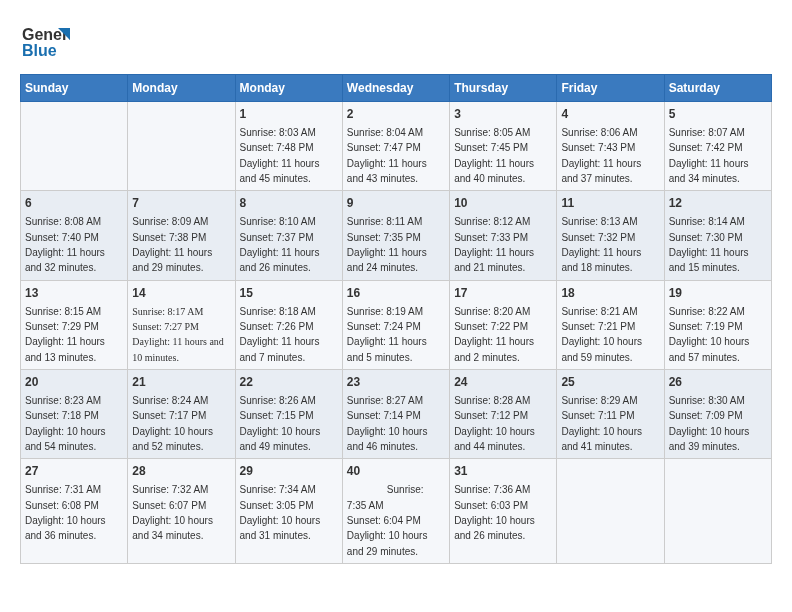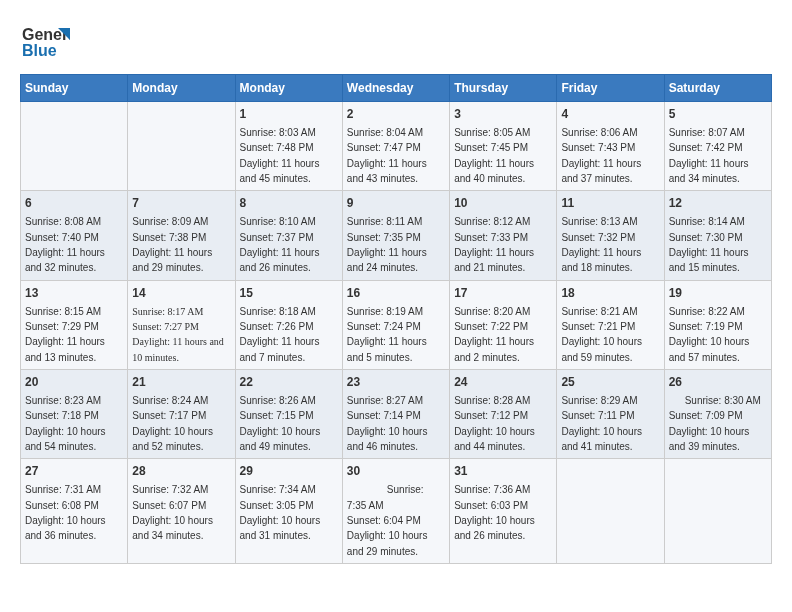--- a/index.html
+++ b/index.html
@@ -180,35 +180,35 @@
 Daylight: 10 hours and 49 minutes.</span></td>
         <td><span class="day-num">23</span><span class="day-info" style="white-space: pre-wrap;">Sunrise: 8:27 AM
 Sunset: 7:14 PM
 Daylight: 10 hours and 46 minutes.</span></td>
         <td><span class="day-num">24</span><span class="day-info" style="white-space: pre-wrap;">Sunrise: 8:28 AM
 Sunset: 7:12 PM
 Daylight: 10 hours and 44 minutes.</span></td>
         <td><span class="day-num">25</span><span class="day-info" style="white-space: pre-wrap;">Sunrise: 8:29 AM
 Sunset: 7:11 PM
 Daylight: 10 hours and 41 minutes.</span></td>
-        <td><span class="day-num">26</span><span class="day-info" style="white-space: pre-wrap; margin-left: 16px;">Sunrise: 8:30 AM
+        <td><span class="day-num">26</span><span class="day-info" style="white-space: pre-wrap;">Sunrise: 8:30 AM
 Sunset: 7:09 PM
 Daylight: 10 hours and 39 minutes.</span></td>
       </tr>
       <tr>
         <td><span class="day-num">27</span><span class="day-info" style="white-space: pre-wrap;">Sunrise: 7:31 AM
 Sunset: 6:08 PM
 Daylight: 10 hours and 36 minutes.</span></td>
         <td><span class="day-num">28</span><span class="day-info" style="white-space: pre-wrap;">Sunrise: 7:32 AM
 Sunset: 6:07 PM
 Daylight: 10 hours and 34 minutes.</span></td>
         <td><span class="day-num">29</span><span class="day-info" style="white-space: pre-wrap;">Sunrise: 7:34 AM
 Sunset: 3:05 PM
 Daylight: 10 hours and 31 minutes.</span></td>
-        <td><span class="day-num">30</span><span class="day-info" style="white-space: pre-wrap; margin-left: 40px;">Sunrise: 7:35 AM
+        <td><span class="day-num">40</span><span class="day-info" style="white-space: pre-wrap; margin-left: 40px;">Sunrise: 7:35 AM
 Sunset: 6:04 PM
 Daylight: 10 hours and 29 minutes.</span></td>
         <td><span class="day-num">31</span><span class="day-info" style="white-space: pre-wrap;">Sunrise: 7:36 AM
 Sunset: 6:03 PM
 Daylight: 10 hours and 26 minutes.</span></td>
         <td></td>
         <td></td>
       </tr>
     </tbody>
 </table>

